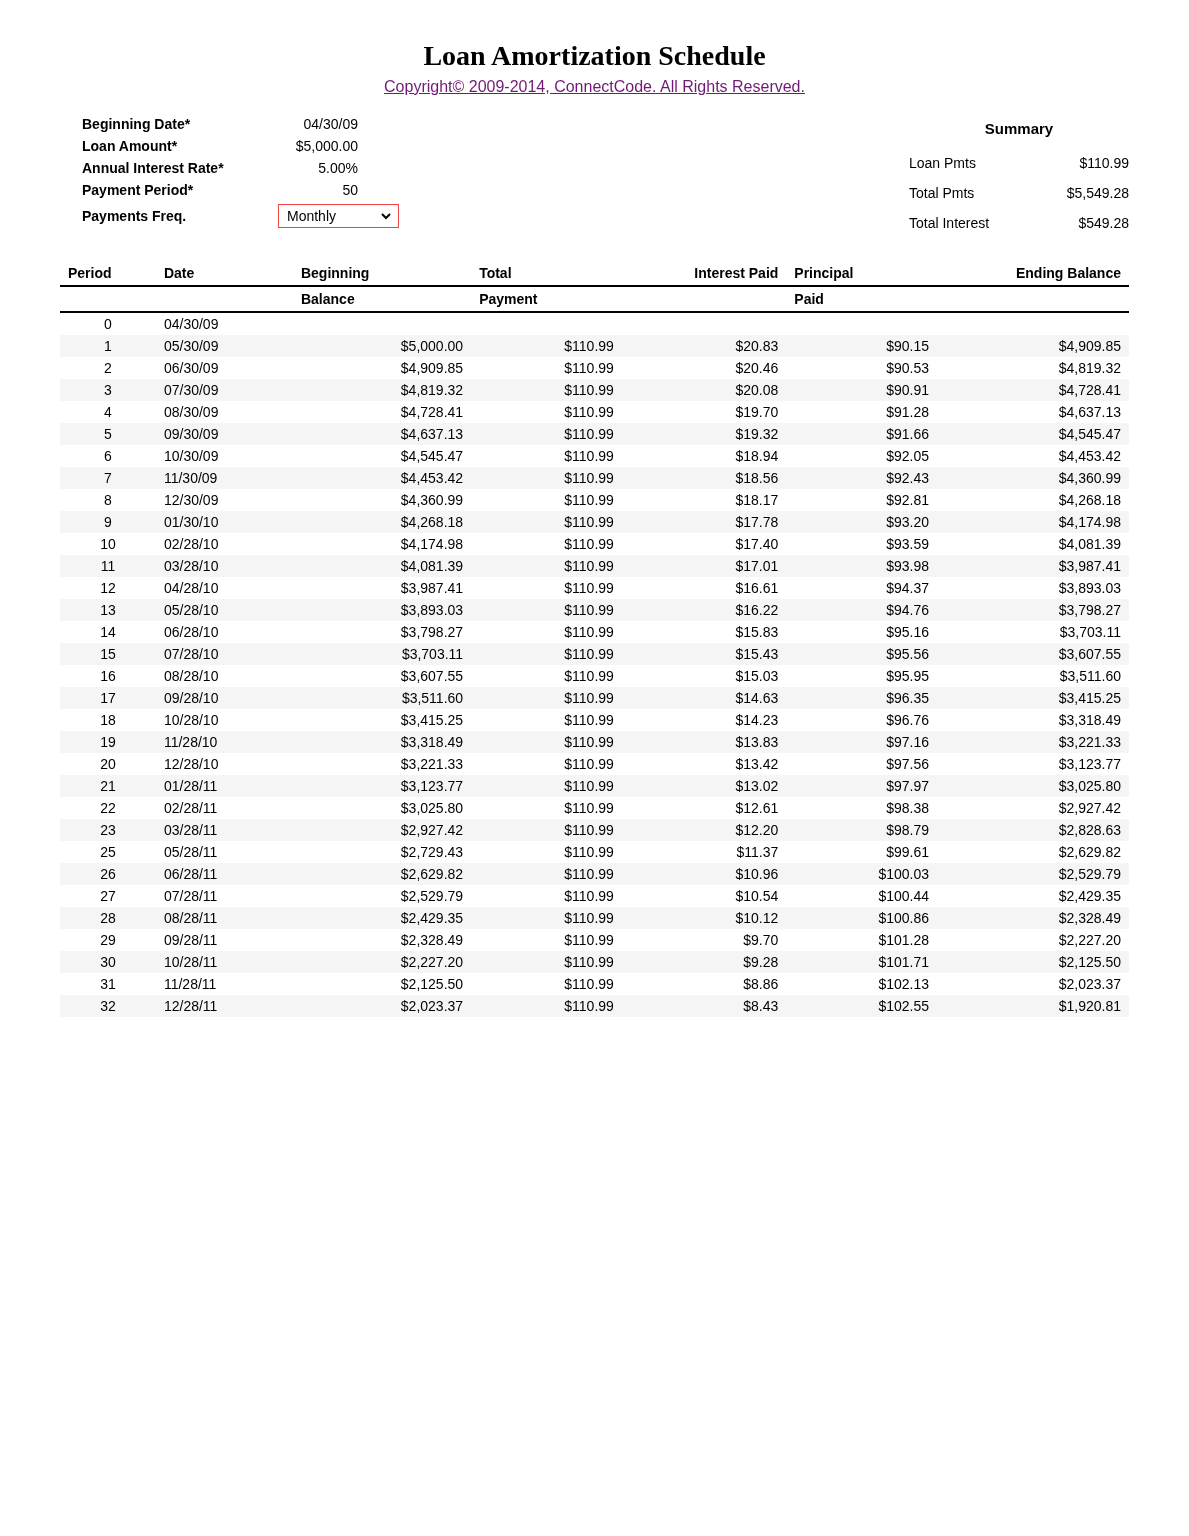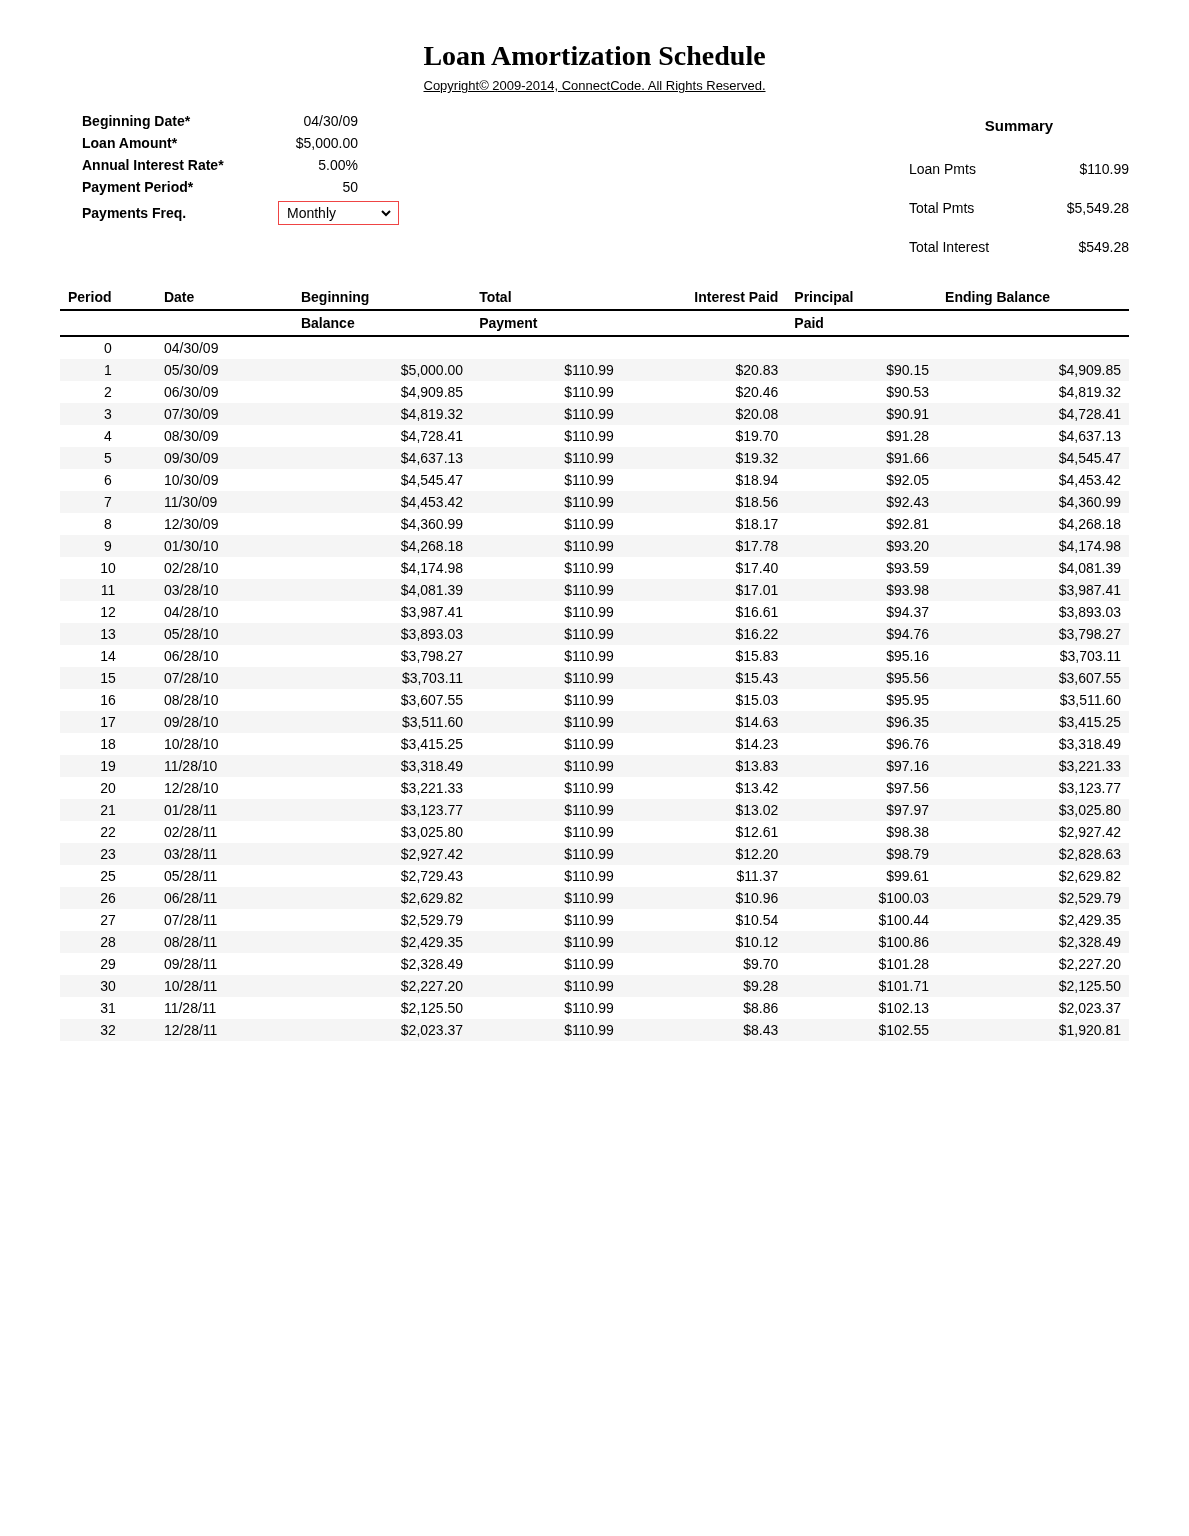--- a/index.html
+++ b/index.html
@@ -14,22 +14,22 @@
     }
     h1 {
       text-align: center;
       font-size: 28px;
       font-weight: bold;
       font-family: 'Times New Roman', serif;
       margin-bottom: 6px;
     }
     .copyright {
       text-align: center;
-      color: #000000;
-      font-size: 13px;
+      color: #701a75;
+      font-size: 16px;
       margin-bottom: 20px;
       text-decoration: underline;
     }
     .top-section {
       display: flex;
       justify-content: space-between;
       margin-bottom: 30px;
     }
     .left-fields {
       display: flex;
@@ -62,21 +62,21 @@
     .dropdown-wrapper select {
       border: none;
       outline: none;
       font-size: 14px;
       background: transparent;
       cursor: pointer;
     }
     .summary-section {
       display: flex;
       flex-direction: column;
-      gap: 23px;
+      gap: 14px;
       padding-top: 4px;
     }
     .summary-title {
       font-weight: bold;
       text-align: center;
       font-size: 15px;
       margin-bottom: 4px;
     }
     .summary-row {
       display: flex;
@@ -123,21 +123,21 @@
     }
     tbody tr:nth-child(even) {
       background: #f5f5f5;
     }
     .col-period { width: 70px; }
     .col-date { width: 100px; }
     .col-begin { width: 130px; }
     .col-total { width: 110px; }
     .col-interest { width: 120px; }
     .col-principal { width: 110px; }
-    .col-ending { width: 140px; }
+    .col-ending { width: 140px; text-align: right; }
   </style>
 </head>
 <body>
 
 <h1>Loan Amortization Schedule</h1>
 <div class="copyright">Copyright© 2009-2014, ConnectCode. All Rights Reserved.</div>
 
 <div class="top-section">
   <div class="left-fields">
     <div class="field-row">

